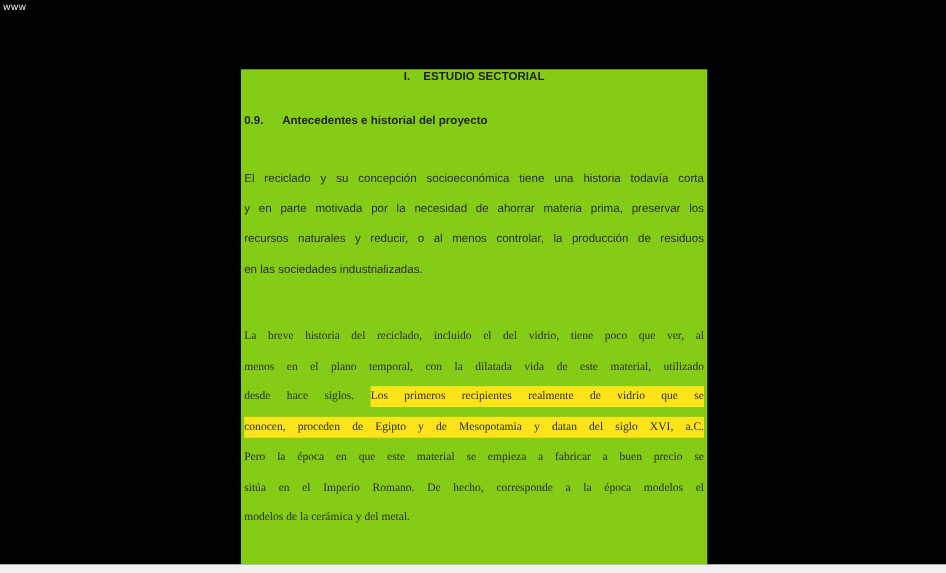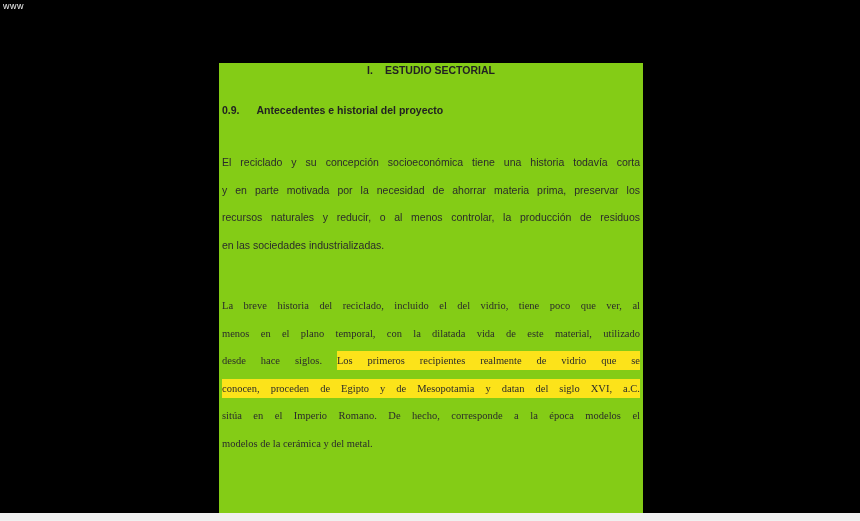--- a/index.html
+++ b/index.html
@@ -96,20 +96,21 @@
         <div class="line"><span>y en parte motivada por la necesidad de ahorrar materia prima, preservar los</span></div>
         <div class="line"><span>recursos naturales y reducir, o al menos controlar, la producción de residuos</span></div>
         <div class="line last"><span>en las sociedades industrializadas.</span></div>
       </div>
 
     <div class="para para-2">
         <div class="line"><span>La breve historia del reciclado, incluido el del vidrio, tiene poco que ver, al</span></div>
         <div class="line"><span>menos en el plano temporal, con la dilatada vida de este material, utilizado</span></div>
         <div class="line"><span>desde hace siglos. </span><span class="hl">Los primeros recipientes realmente de vidrio que se</span></div>
         <div class="line"><span class="hl">conocen, proceden de Egipto y de Mesopotamia y datan del siglo XVI, a.C.</span></div>
+        <div class="line"><span>Pero la época en que este material se empieza a fabricar a buen precio se</span></div>
         <div class="line"><span>sitúa en el Imperio Romano. De hecho, corresponde a la época modelos el</span></div>
         <div class="line last"><span>modelos de la cerámica y del metal.</span></div>
       </div>
 
   </div>
 
   <div class="bottom-strip"></div>
 
 </div>
 

